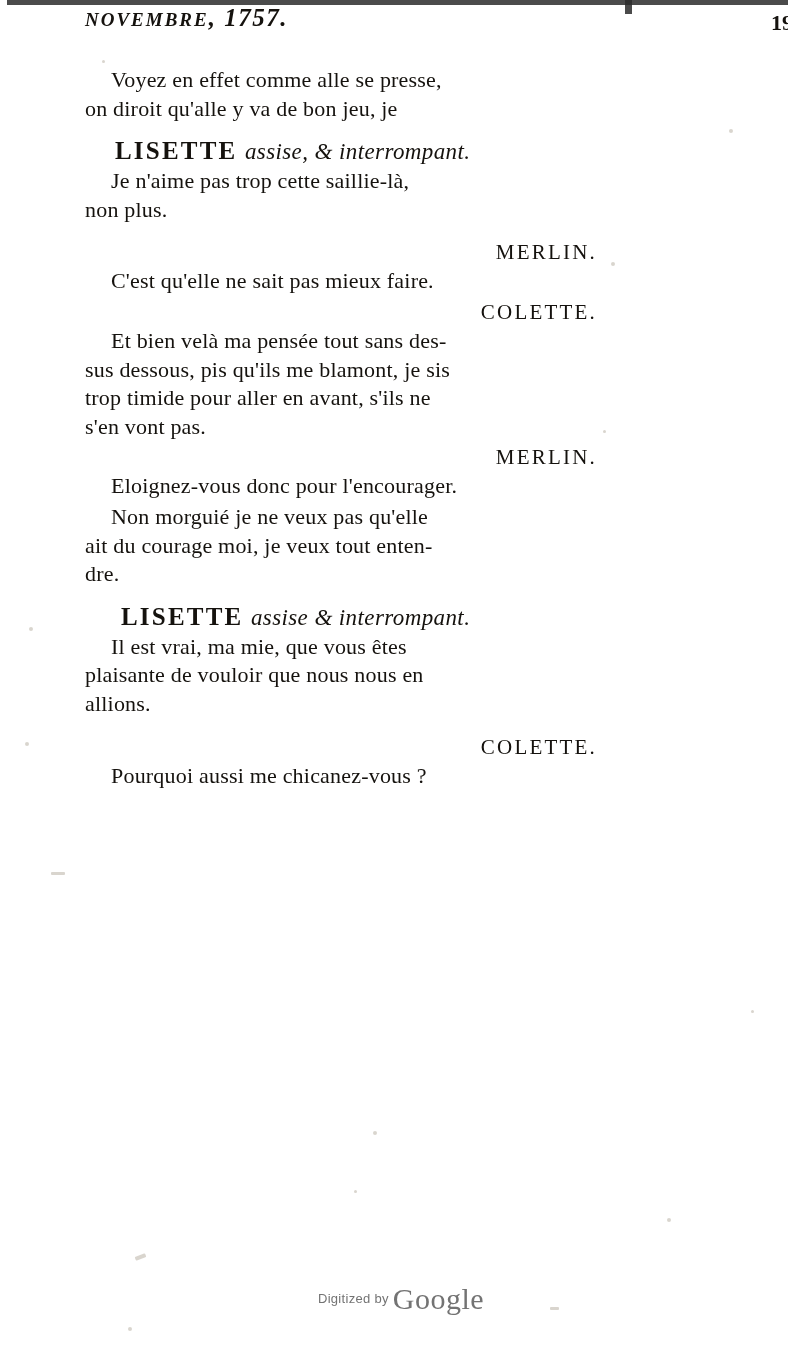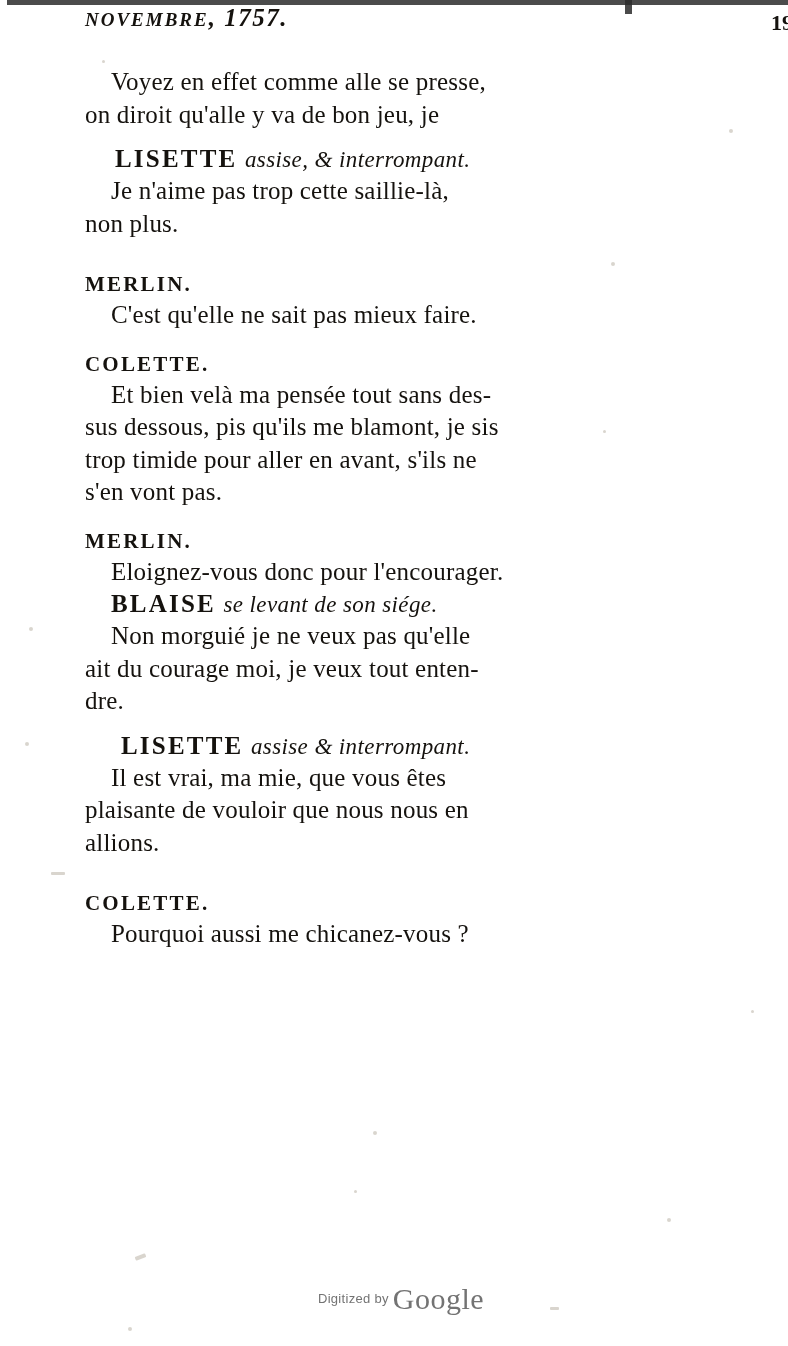--- a/index.html
+++ b/index.html
@@ -64,44 +64,44 @@
   .runhead .pageno {
     position: absolute;
     right: 2px;
     top: 10px;
     font-size: 22px;
     font-weight: bold;
     letter-spacing: 0px;
   }
 
   .speaker {
-    text-align: left;
-    font-weight: bold;
+    text-align: right;
+    font-weight: normal;
     font-size: 21px;
     letter-spacing: 2.2px;
-    margin: 20px 0 2px 0;
+    margin: 4px 0 2px 0;
   }
 
   .speaker-line {
     font-weight: bold;
     font-size: 21px;
     letter-spacing: 2.2px;
     margin: 2px 0 2px 0;
     text-align: center;
   }
   .speaker-line .big { font-size: 25px; }
   .speaker-line .stage {
     font-style: italic;
     font-weight: normal;
     letter-spacing: .4px;
     font-size: 23px;
   }
 
   .line {
-    font-size: 25px;
+    font-size: 22px;
     line-height: 1.30;
     letter-spacing: .2px;
     white-space: pre;
   }
   .line.indent { text-indent: 0; padding-left: 26px; }
   .blk { margin-bottom: 2px; }
 
   .gap-s { height: 10px; }
 
   
@@ -197,24 +197,20 @@
       <div class="line">sus dessous, pis qu'ils me blamont, je sis</div>
       <div class="line">trop timide pour aller en avant, s'ils ne</div>
       <div class="line">s'en vont pas.</div>
     </div>
 
     <div class="speaker">MERLIN.</div>
     <div class="blk">
       <div class="line indent">Eloignez-vous donc pour l'encourager.</div>
     </div>
 
-    <div class="speaker-line" style="text-align:left;padding-left:26px;">
-      <span class="big">BLAISE</span>
-      <span class="stage">se levant de son siége.</span>
-    </div>
 
     <div class="blk">
       <div class="line indent">Non morguié je ne veux pas qu'elle</div>
       <div class="line">ait du courage moi, je veux tout enten-</div>
       <div class="line">dre.</div>
     </div>
 
     <div class="gap-s"></div>
 
     <div class="speaker-line" style="text-align:left;padding-left:36px;">

